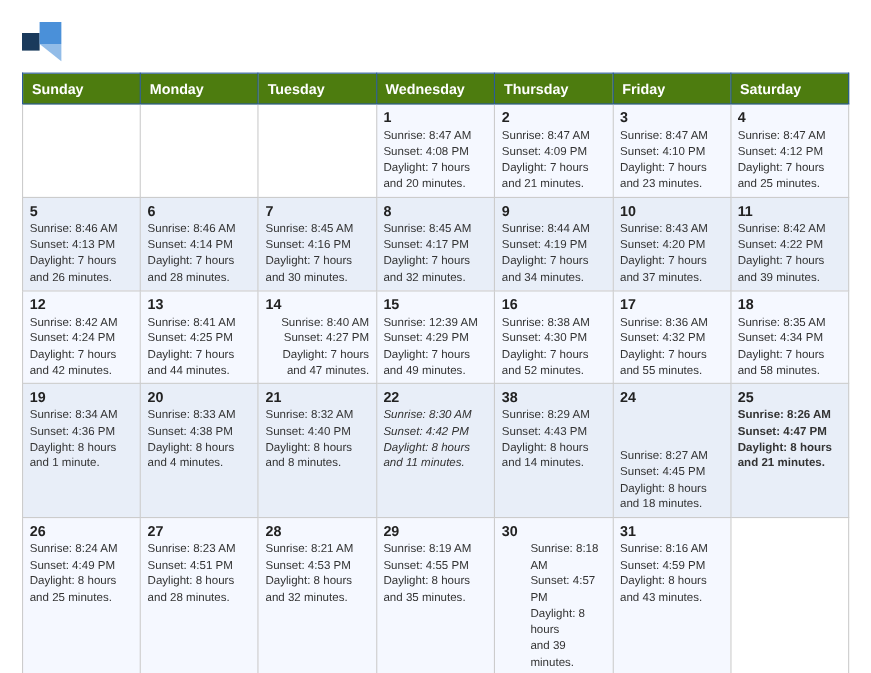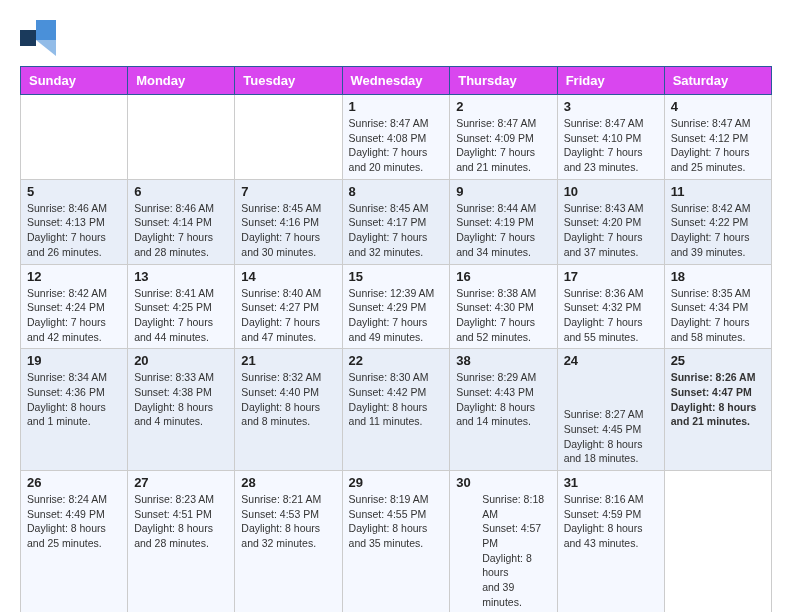--- a/index.html
+++ b/index.html
@@ -31,21 +31,21 @@
     }
     .location {
       font-size: 16px;
       color: #444;
     }
     .calendar {
       width: 100%;
       border-collapse: collapse;
     }
     .calendar th {
-      background-color: #d946ef;
+      background-color: #4d7c0f;
       color: #fff;
       text-align: left;
       padding: 6px 8px;
       font-size: 13px;
       font-weight: bold;
       border: 1px solid #2a5a9a;
     }
     .calendar td {
       border: 1px solid #ccc;
       vertical-align: top;
@@ -210,21 +210,21 @@
         </td>
         <td>
           <span class="day-number">13</span>
           <div class="day-info" style="white-space: pre-line;">Sunrise: 8:41 AM
 Sunset: 4:25 PM
 Daylight: 7 hours
 and 44 minutes.</div>
         </td>
         <td>
           <span class="day-number">14</span>
-          <div class="day-info" style="white-space: pre-line;">Sunrise: 8:40 AM
+          <div class="day-info" style="white-space: pre-line; text-align: right;">Sunrise: 8:40 AM
 Sunset: 4:27 PM
 Daylight: 7 hours
 and 47 minutes.</div>
         </td>
         <td>
           <span class="day-number">15</span>
           <div class="day-info" style="white-space: pre-line;">Sunrise: 12:39 AM
 Sunset: 4:29 PM
 Daylight: 7 hours
 and 49 minutes.</div>
@@ -268,21 +268,21 @@
         </td>
         <td>
           <span class="day-number">21</span>
           <div class="day-info" style="white-space: pre-line;">Sunrise: 8:32 AM
 Sunset: 4:40 PM
 Daylight: 8 hours
 and 8 minutes.</div>
         </td>
         <td>
           <span class="day-number">22</span>
-          <div class="day-info" style="white-space: pre-line;">Sunrise: 8:30 AM
+          <div class="day-info" style="white-space: pre-line; font-style: italic;">Sunrise: 8:30 AM
 Sunset: 4:42 PM
 Daylight: 8 hours
 and 11 minutes.</div>
         </td>
         <td>
           <span class="day-number">38</span>
           <div class="day-info" style="white-space: pre-line;">Sunrise: 8:29 AM
 Sunset: 4:43 PM
 Daylight: 8 hours
 and 14 minutes.</div>

